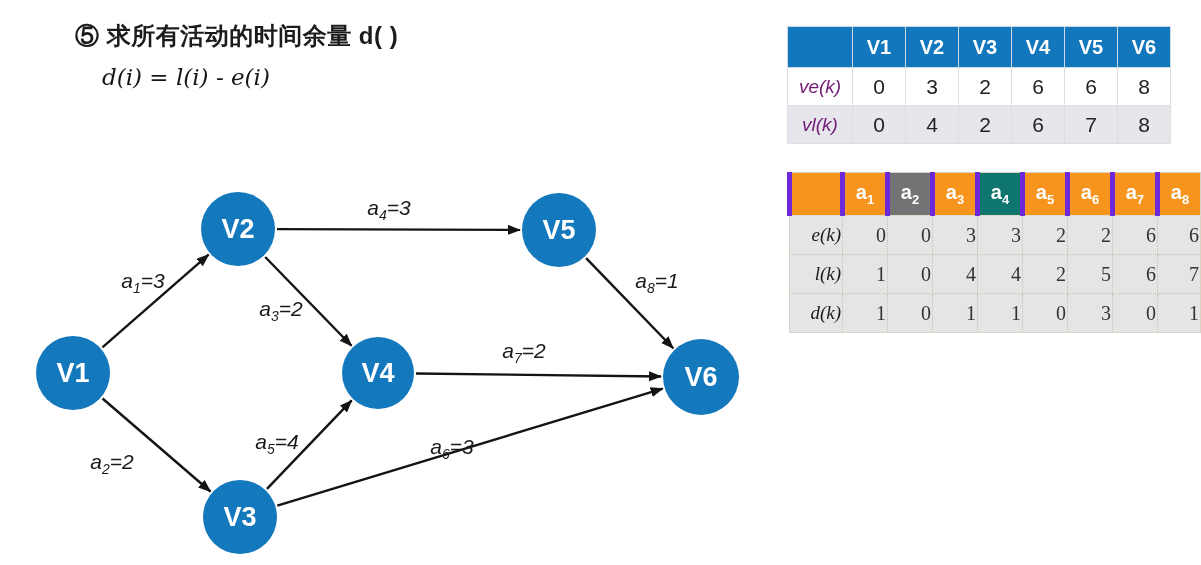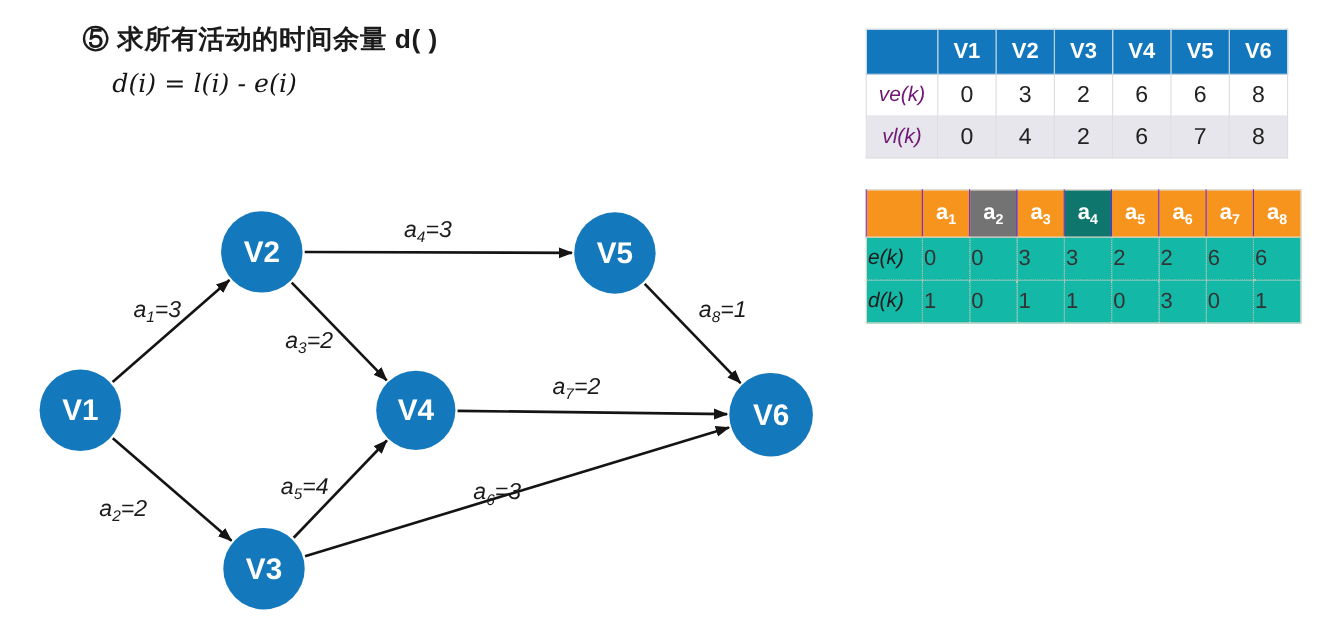--- a/index.html
+++ b/index.html
@@ -39,27 +39,27 @@
   }
 
   
   .atable {
     position:absolute; left:787px; top:172px;
     border-collapse:collapse; table-layout:fixed;
     border:1px solid #d8d3c5;
   }
   .atable th {
     width:40px; height:40px; color:#ffffff; font-weight:bold; font-size:20px;
-    text-align:center; border-left:1px solid #6d28d9; border-bottom:1px solid #e0dbcc;
+    text-align:center; border-left:5px solid #6d28d9; border-bottom:1px solid #e0dbcc;
   }
   .atable th.corner { width:48px; }
   .atable th sub { font-size:13px; }
   .atable td {
-    height:36px; text-align:left; font-size:20px; color:#333;
-    background:#14b8a6; border:1px dotted #c6c1b0;
+    height:36px; text-align:right; font-size:20px; color:#333;
+    background:#e5e5e5; border:1px dotted #c6c1b0;font-family:Liberation Serif, serif;
   }
   .atable td.rowlabel {
     font-style:italic; font-size:19px; color:#1b1b1b;
   }
 </style>
 </head>
 <body>
 
 <div class="page">
 
@@ -184,20 +184,31 @@
           <td>0</td>
           <td>0</td>
           <td>3</td>
           <td>3</td>
           <td>2</td>
           <td>2</td>
           <td>6</td>
           <td>6</td>
         </tr>
         <tr>
+          <td class="rowlabel">l(k)</td>
+          <td>1</td>
+          <td>0</td>
+          <td>4</td>
+          <td>4</td>
+          <td>2</td>
+          <td>5</td>
+          <td>6</td>
+          <td>7</td>
+        </tr>
+        <tr>
           <td class="rowlabel">d(k)</td>
           <td>1</td>
           <td>0</td>
           <td>1</td>
           <td>1</td>
           <td>0</td>
           <td>3</td>
           <td>0</td>
           <td>1</td>
         </tr>

